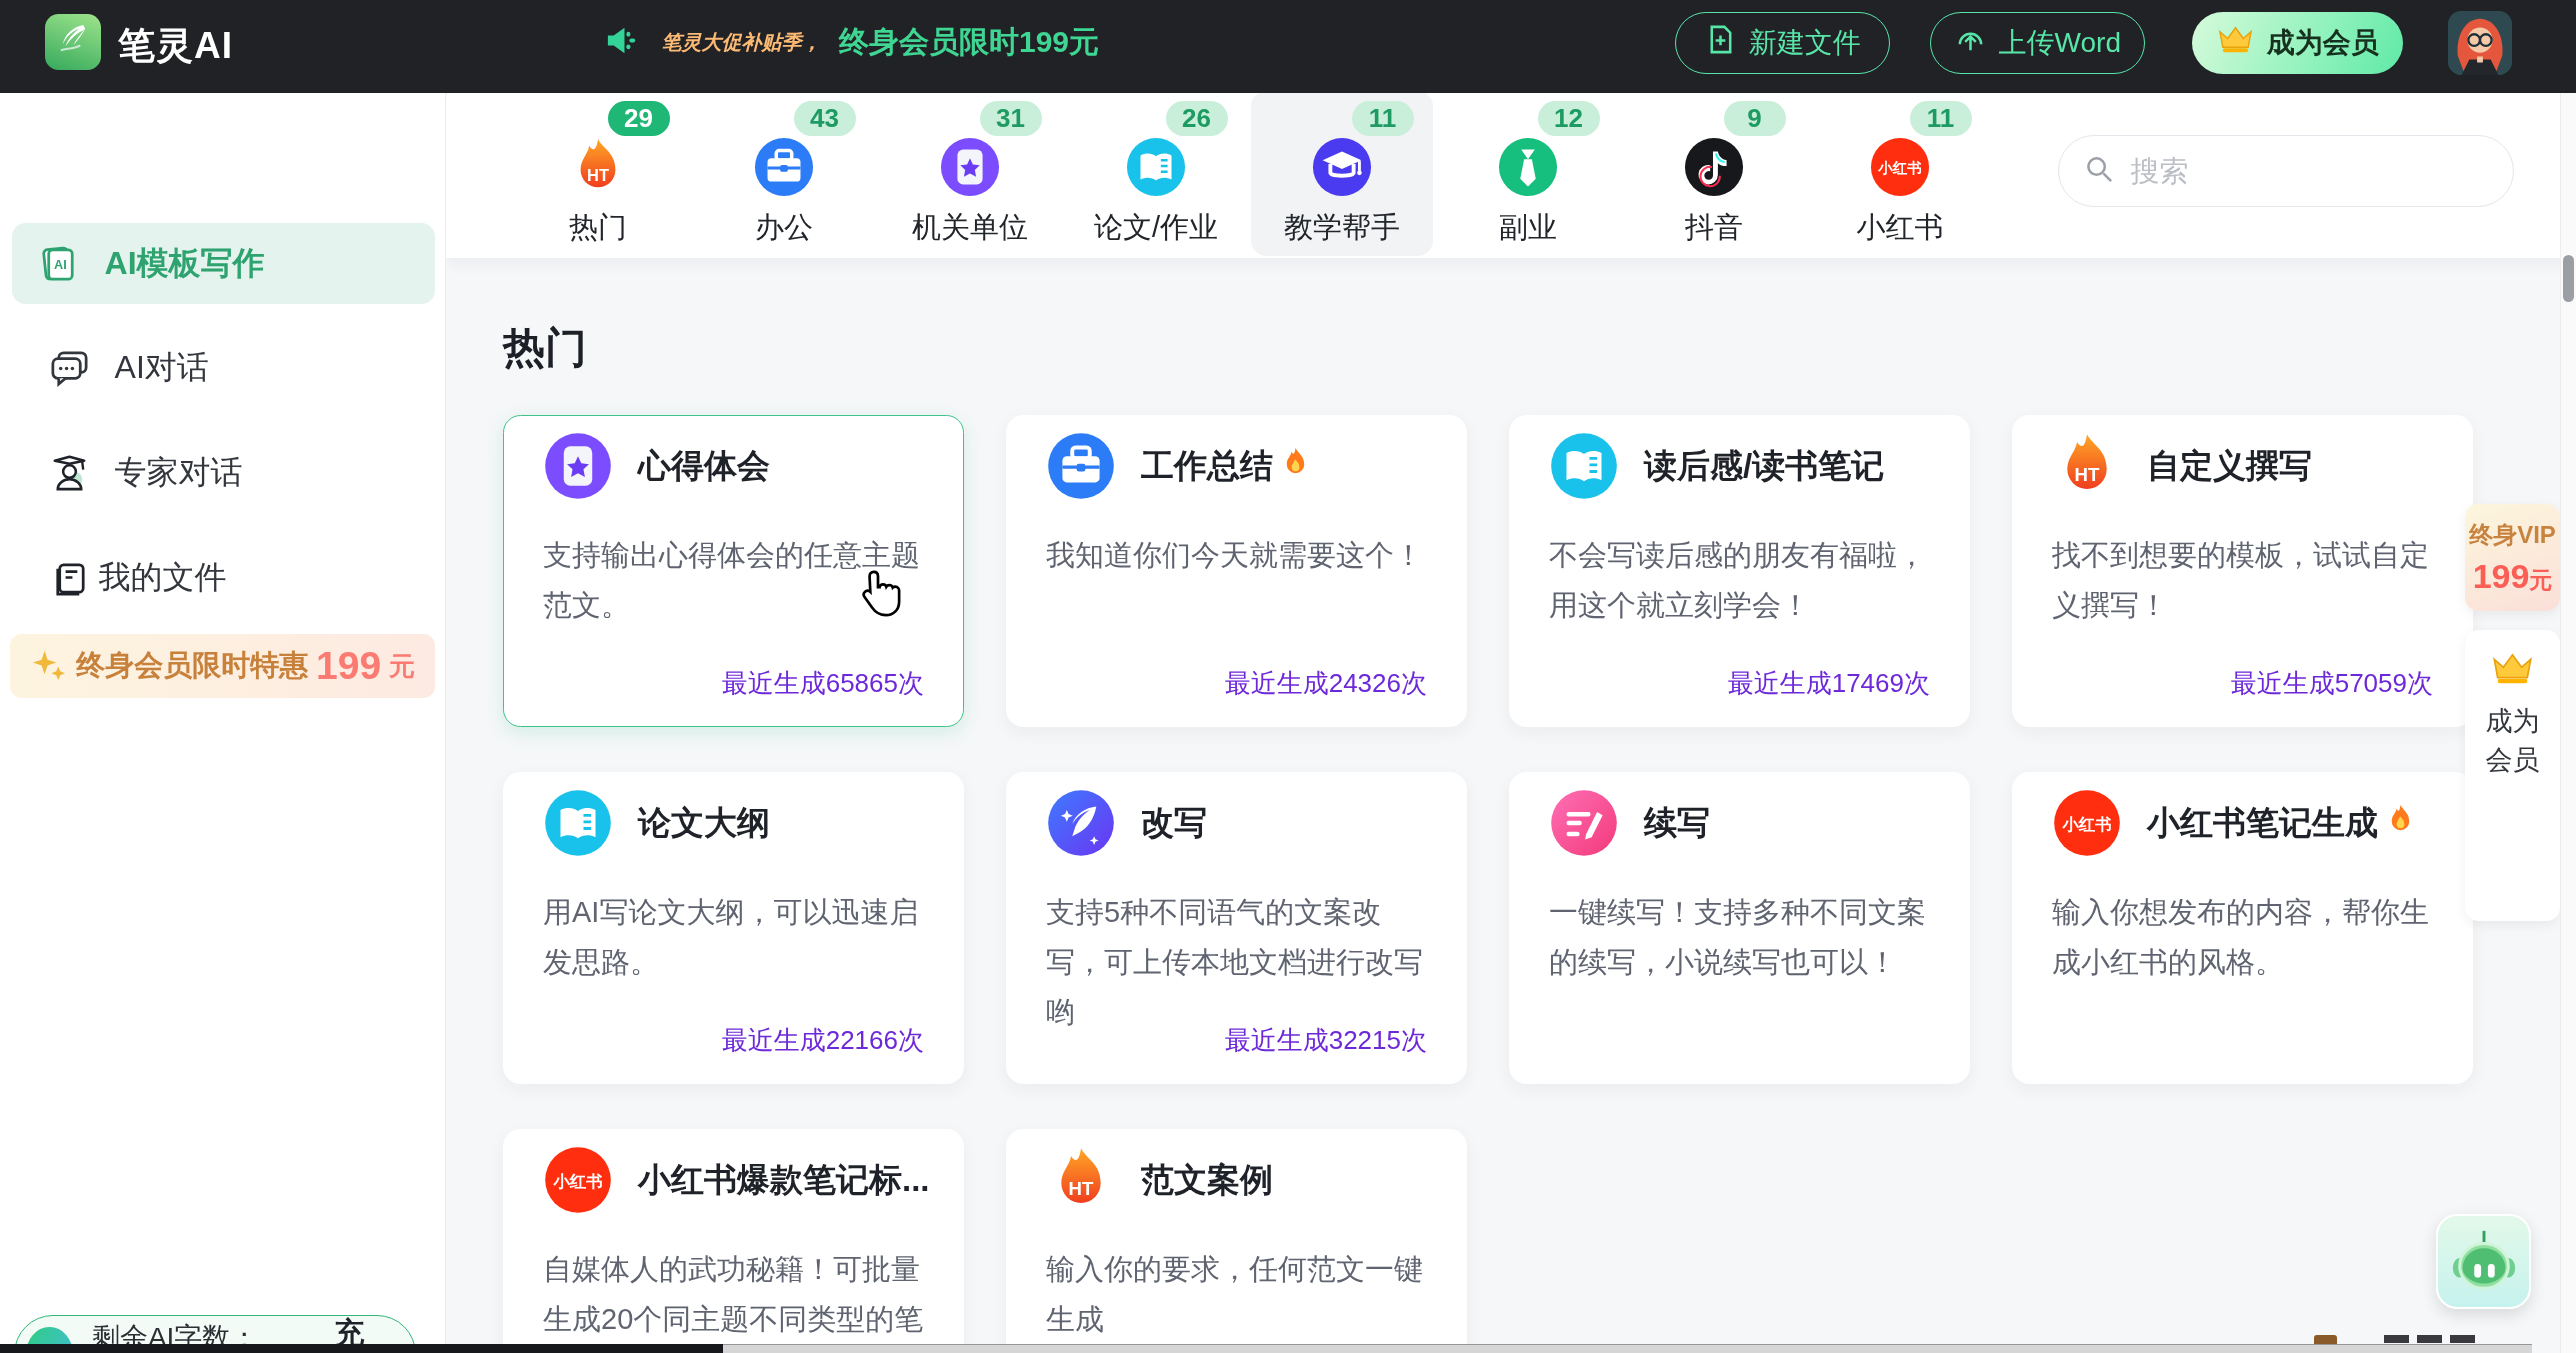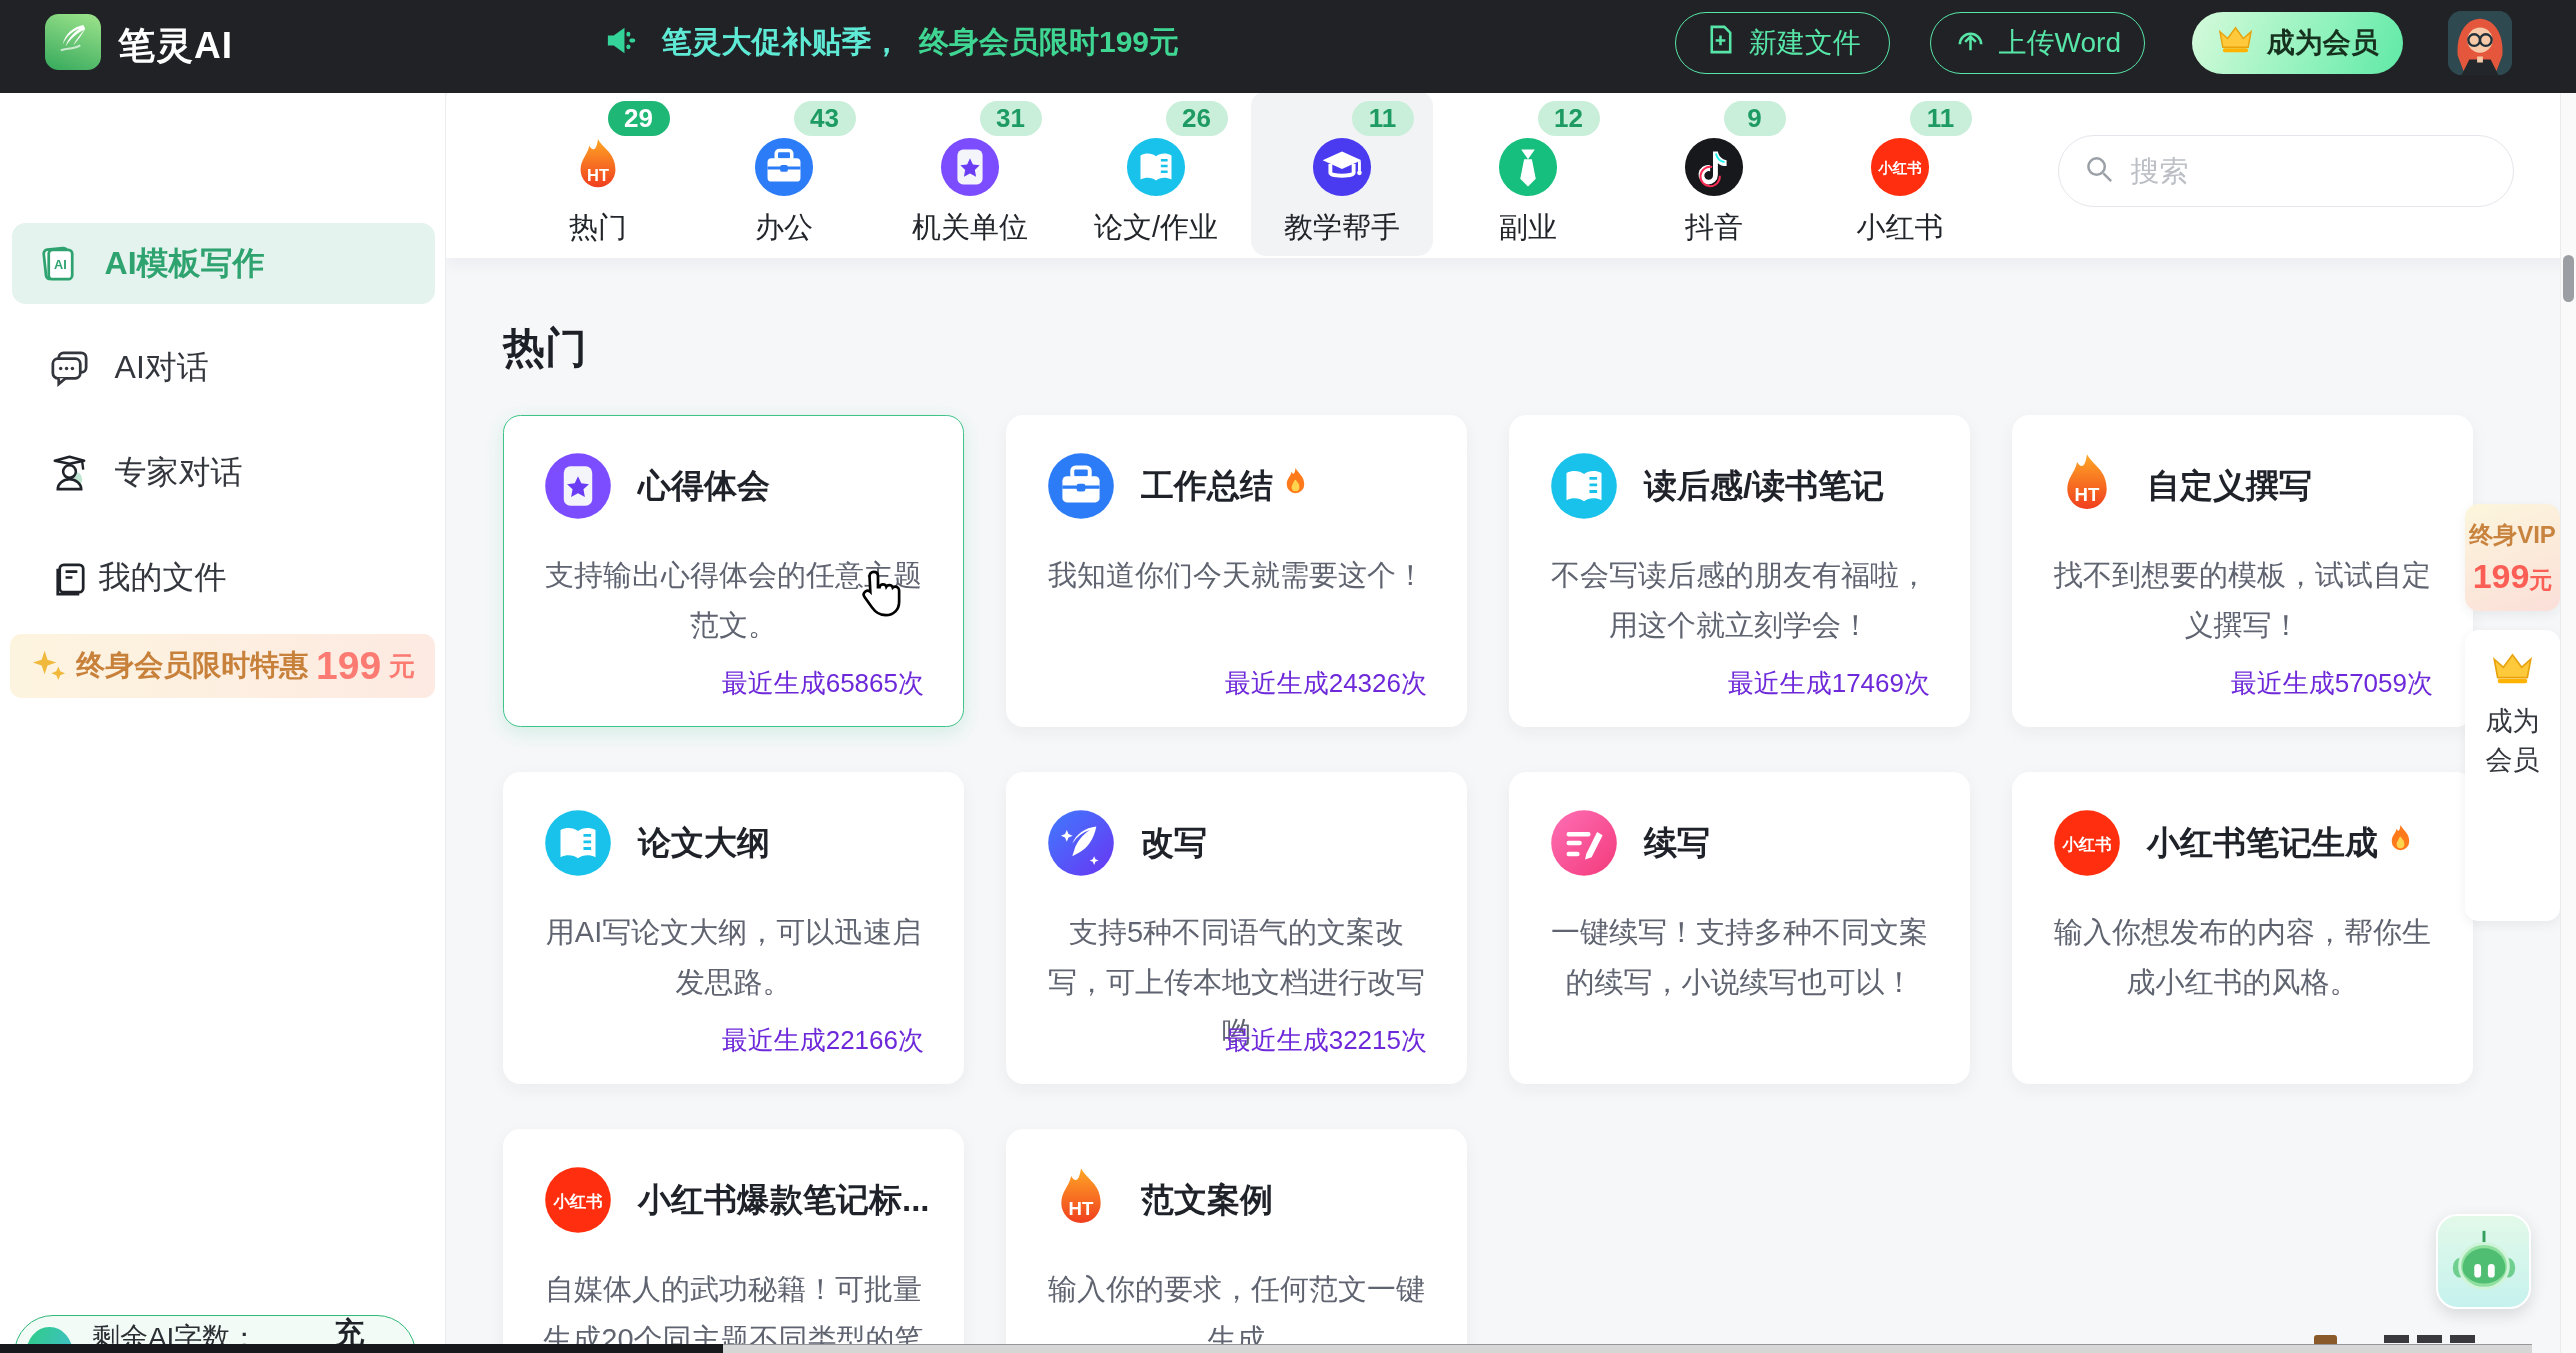--- a/index.html
+++ b/index.html
@@ -4,21 +4,21 @@
 <style>
   * { margin:0; padding:0; box-sizing:border-box; }
   html,body { width:2576px; height:1354px; overflow:hidden; }
   body { font-family:"Liberation Sans","DejaVu Sans",sans-serif; background:#F6F7F9; position:relative; }
 
   
   .header { position:absolute; left:0; top:0; width:2576px; height:93px; background:#212226; display:flex; align-items:center; z-index:50; }
   .logo-box { position:absolute; left:45px; top:13.6px; width:56px; height:56px; border-radius:13.6px; background:linear-gradient(200deg,#9FE48C,#35A95C); display:flex; align-items:center; justify-content:center; }
   .logo-title { position:absolute; left:118px; top:21.3px; color:#fff; font-size:37px; font-weight:bold; letter-spacing:1px; }
   .announce { position:absolute; left:603px; top:0; height:85px; display:flex; align-items:center; gap:17.5px; }
-  .announce .pre { color:#5eead4; font-size:30px; font-weight:bold; }
+  .announce .pre { color:#fdba74; font-size:20px; font-weight:bold;font-style:italic; }
   .announce .hi { color:#3ED692; font-size:30px; font-weight:bold; }
   .hbtn { position:absolute; top:11.6px; height:62px; border:1.9px solid #57E6A8; border-radius:33px; color:#57E6A8; font-size:28px; display:flex; align-items:center; justify-content:center; gap:11.6px; background:transparent; cursor:pointer; }
   .hbtn.newfile { left:1675px; width:215px; }
   .hbtn.upload { left:1930px; width:215px; }
   .hbtn.member { left:2192px; width:211px; border:none; color:#17311F; font-weight:bold; background:linear-gradient(115deg,#D6FADB 0%,#8FF2BC 60%,#5FE9A6 100%); }
   .avatar { position:absolute; left:2448px; top:10.7px; width:64px; height:64px; border-radius:13.6px; overflow:hidden; background:#2E4A50; }
 
   
   .sidebar { position:absolute; left:0; top:85px; width:446px; height:1269px; background:#fff; border-right:1px solid #ECEDF0; z-index:20; }
   .side-item { position:absolute; left:11.6px; width:423px; height:81px; border-radius:13.6px; display:flex; align-items:center; gap:23px; padding-left:35px; font-size:32px; color:#33373D; cursor:pointer; }
@@ -43,21 +43,21 @@
   .tab-icon { width:62px; height:62px; margin-top:0px; display:flex; }
   .tab-label { margin-top:9.7px; font-size:29px; color:#22262B; }
   .tab-more { position:absolute; left:2006px; top:58px; font-size:39px; color:#74787D; cursor:pointer; }
   .search { position:absolute; left:1612px; top:50px; width:456px; height:72px; border:1.9px solid #E5E6EB; background:#fff; border-radius:39px; display:flex; align-items:center; padding:0 25px; gap:15.5px; }
   .search input { border:none; outline:none; font-size:29px; color:#333; width:320px; background:transparent; }
   .search input::placeholder { color:#BBBFC5; }
 
   
   .section-title { position:absolute; left:503px; top:320px; font-size:42px; font-weight:bold; color:#1D2127; z-index:5; }
   .cards { position:absolute; left:503px; top:415px; width:1968px; display:grid; grid-template-columns:repeat(4,461px); grid-auto-rows:312px; column-gap:42px; row-gap:45px; z-index:5; }
-  .card { position:relative; background:#fff; border-radius:17.5px; border:1.9px solid rgba(0,0,0,0); box-shadow:0 5.8px 17.5px rgba(31,35,41,.05); padding:35px 39px; cursor:pointer;text-align:center; }
+  .card { position:relative; background:#fff; border-radius:17.5px; border:1.9px solid rgba(0,0,0,0); box-shadow:0 5.8px 17.5px rgba(31,35,41,.05); padding:15px 39px; cursor:pointer; }
   .card.selected { border-color:#3FC389; box-shadow:0 5.8px 19.4px rgba(63,195,137,.18); }
   .card-head { display:flex; align-items:center; gap:25px; }
   .card-icon { width:70px; height:70px; flex:0 0 70px; display:flex; }
   .card-title { font-size:33px; font-weight:bold; color:#1F2329; white-space:nowrap; display:flex; align-items:center; gap:5.8px; }
   .card-desc { margin-top:29px; font-size:29px; line-height:50px; color:#5F6470; }
   .card-count { position:absolute; right:39px; bottom:25px; font-size:26px; color:#6d28d9; }
 
   
   .vip-badge { position:absolute; left:2465px; top:504px; width:95px; height:107px; border-radius:13.6px; background:linear-gradient(160deg,#FCF6DC 0%,#FBDFD9 100%); box-shadow:0 3.9px 11.6px rgba(0,0,0,.06); display:flex; flex-direction:column; align-items:center; justify-content:center; z-index:30; cursor:pointer; }
   .vip-badge .v1 { color:#C8833F; font-size:24px; font-weight:bold; }

